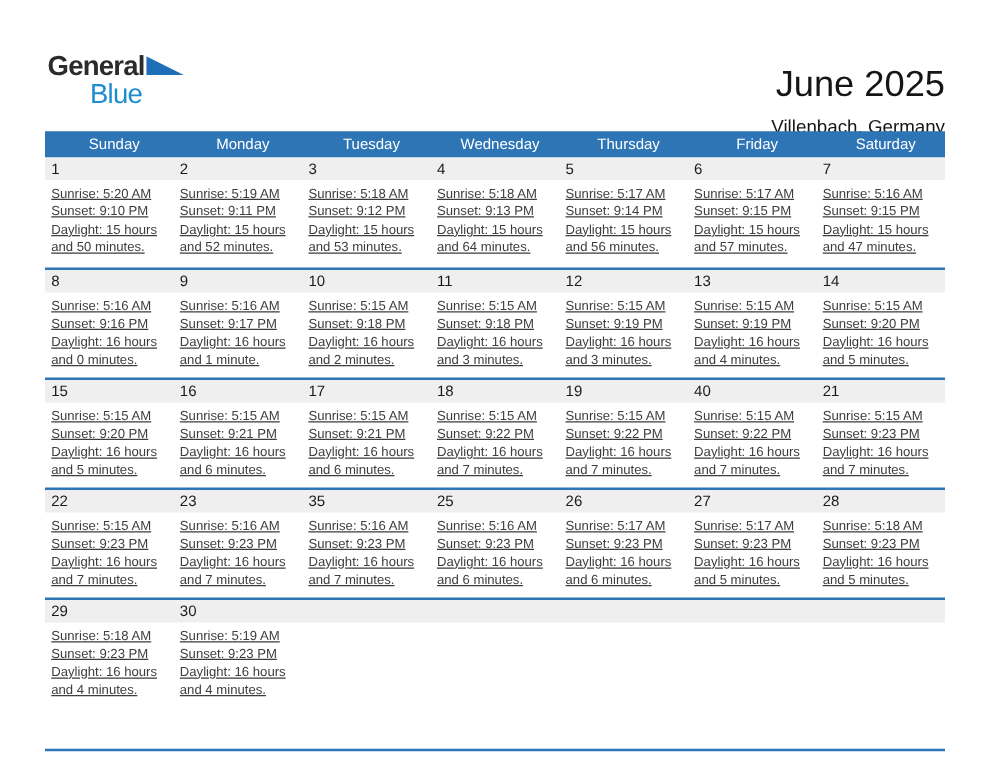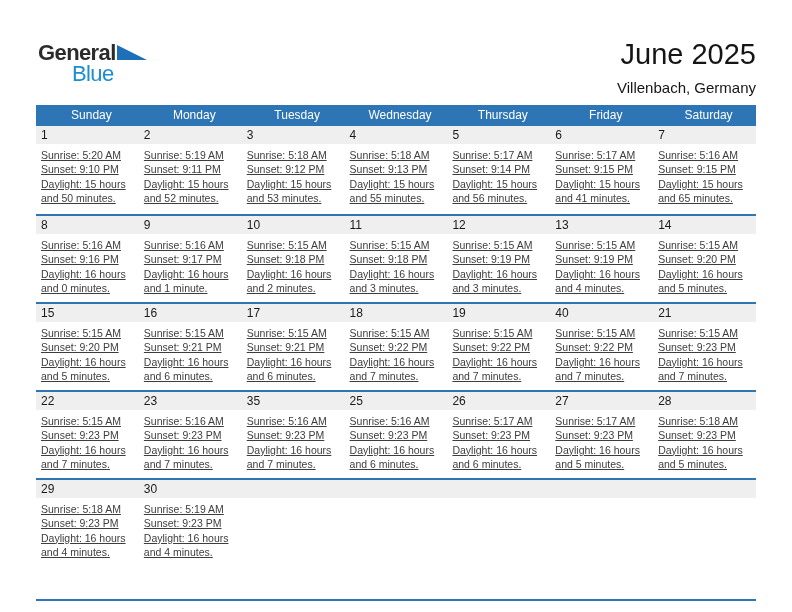--- a/index.html
+++ b/index.html
@@ -18,38 +18,38 @@
     font-size: 22px; line-height: 22px; color: #2b2b2b;
     font-weight: 600; letter-spacing: -0.6px;
   }
   .logo-triangle { margin-top: 3px; margin-left: 1px; }
   .logo-blue {
     font-size: 22px; line-height: 19px; color: #1c8dd0;
     font-weight: 400; letter-spacing: -0.6px; margin-left: 34px;
   }
 
   
-  .title-block { position: absolute; right: 36px; top: 38px; text-align: right; }
+  .title-block { position: absolute; right: 36px; top: 52px; text-align: right; }
   .title-month { font-size: 29px; color: #151515; }
   .title-location { font-size: 15px; color: #151515; margin-top: 8px; }
 
   
   .calendar { position: absolute; left: 36px; top: 105px; width: 720px; }
   .weekday-row { display: flex; background: #2e75b6; height: 21px; text-align: center; }
   .weekday {
     flex: 1; color: #ffffff; font-size: 12px; line-height: 21px;
     padding-left: 8px; overflow: hidden; white-space: nowrap;
   }
 
   .week {
     position: relative; display: flex;
     border-top: 2px solid #2e75b6; height: 88px;
   }
   .week.first { border-top: none; }
-  .week.last  { height: 123px; border-bottom: 2px solid #2e75b6; justify-content: flex-end; }
+  .week.last  { height: 123px; border-bottom: 2px solid #2e75b6; }
   .week::before {
     content: ""; position: absolute; left: 0; right: 0; top: 0;
     height: 18px; background: #efefef;
   }
 
   .day-cell { flex: 1; position: relative; padding: 0 4px 0 5px; overflow: hidden; }
   .day-num { position: relative; font-size: 12px; line-height: 18px; color: #1a1a1a; }
   .day-lines { margin-top: 4px; font-size: 10.5px; line-height: 14.4px; color: #3d3d3d; text-decoration: underline; }
   .day-lines div { white-space: nowrap; }
 </style>
@@ -111,48 +111,48 @@
       <div>Daylight: 15 hours</div>
       <div>and 53 minutes.</div>
     </div>
   </div>
         <div class="day-cell">
     <div class="day-num">4</div>
     <div class="day-lines">
       <div>Sunrise: 5:18 AM</div>
       <div>Sunset: 9:13 PM</div>
       <div>Daylight: 15 hours</div>
-      <div>and 55 minutes.</div>
+      <div>and 64 minutes.</div>
     </div>
   </div>
         <div class="day-cell">
     <div class="day-num">5</div>
     <div class="day-lines">
       <div>Sunrise: 5:17 AM</div>
       <div>Sunset: 9:14 PM</div>
       <div>Daylight: 15 hours</div>
       <div>and 56 minutes.</div>
     </div>
   </div>
         <div class="day-cell">
     <div class="day-num">6</div>
     <div class="day-lines">
       <div>Sunrise: 5:17 AM</div>
       <div>Sunset: 9:15 PM</div>
       <div>Daylight: 15 hours</div>
-      <div>and 41 minutes.</div>
+      <div>and 57 minutes.</div>
     </div>
   </div>
         <div class="day-cell">
     <div class="day-num">7</div>
     <div class="day-lines">
       <div>Sunrise: 5:16 AM</div>
       <div>Sunset: 9:15 PM</div>
       <div>Daylight: 15 hours</div>
-      <div>and 65 minutes.</div>
+      <div>and 47 minutes.</div>
     </div>
   </div>
       </div>
       <div class="week">
         <div class="day-cell">
     <div class="day-num">8</div>
     <div class="day-lines">
       <div>Sunrise: 5:16 AM</div>
       <div>Sunset: 9:16 PM</div>
       <div>Daylight: 16 hours</div>

